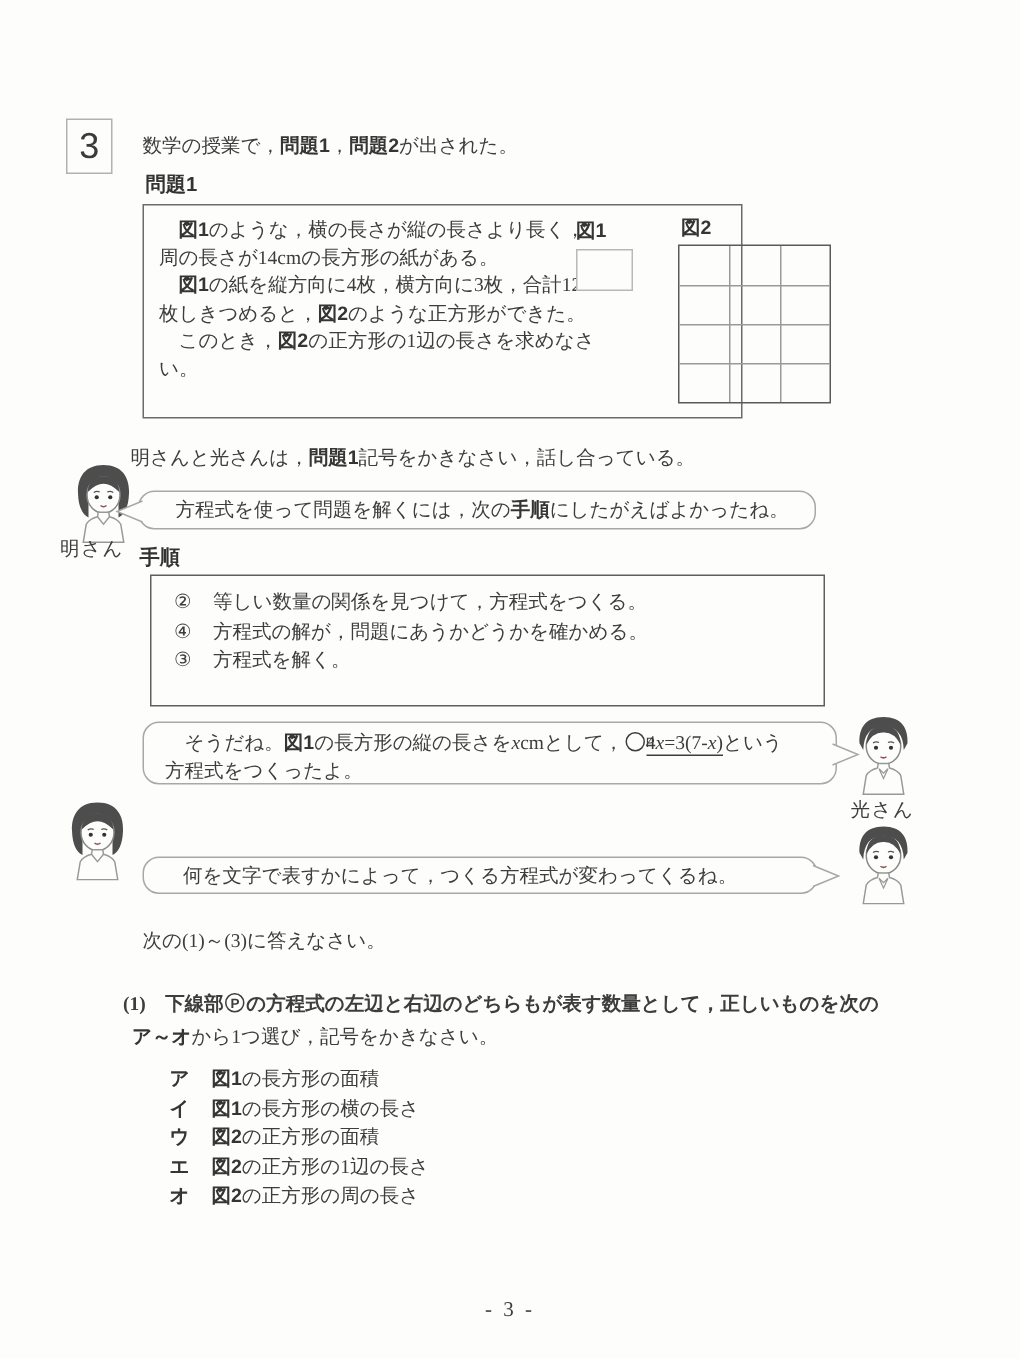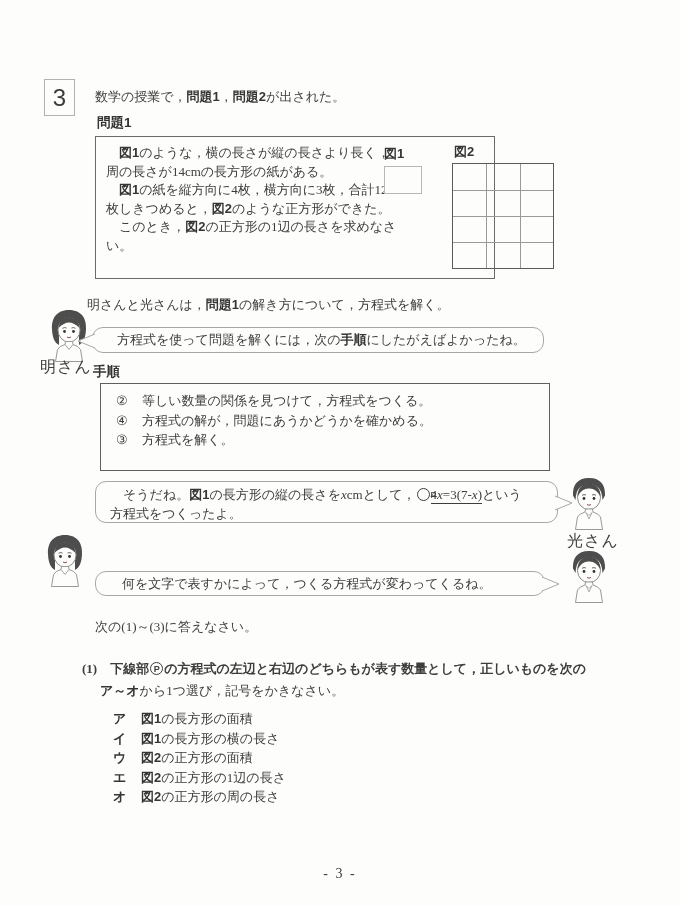--- a/index.html
+++ b/index.html
@@ -28,21 +28,21 @@
   .p1-text { position:absolute; left:10px; top:7px; width:292px; line-height:18.6px; }
   .p1-text p { text-indent:1em; }
   .fig-label { position:absolute; font-size:13px; }
   .fig1-rect { position:absolute; left:288px; top:29px; width:38px; height:28px; border:1px solid #b8b8b8; background:#fdfdfb; }
   .fig2-grid { position:absolute; left:356px; top:26px; width:102px; height:106px; border:1.5px solid #5a5a5a; display:grid; }
   .fig2-grid .cell { background:transparent; }
 
   .dlg-intro { left:87px; top:296px; }
 
   .avatar { width:46px; height:54px; }
-  .name-label { font-size:16px; letter-spacing:1px;text-align:right; }
+  .name-label { font-size:13px; letter-spacing:1px;text-align:right; }
 
   .bubble {
     position:absolute; background:#fdfdfb;
     border:1px solid #a8a8a8; border-radius:11px;
   }
   .tail { position:absolute; width:19px; height:16px; }
   .tail svg { display:block; }
   .tail-left { left:-16px; }
   .tail-right { right:-16px; transform:scaleX(-1); }
 
@@ -61,21 +61,21 @@
   .circle-mark {
     display:inline-block; width:13px; height:13px;
     border:1px solid #3d3d3d; border-radius:50%;
     font-size:9px; line-height:12px; text-align:center;
     font-family:"Liberation Sans","DejaVu Sans",sans-serif;
     vertical-align:1px; margin:0 1px;
   }
 
   .lead { left:95px; top:618px; }
   .q1-line1 { left:82px; top:660px;font-weight:bold; }
-  .q1-line2 { left:100px; top:682px;text-align:right; }
+  .q1-line2 { left:88px; top:682px;text-align:right; }
   .options { left:113px; top:709px; }
   .option-row { line-height:19.6px; }
   .option-letter { display:inline-block; width:17px; margin-right:11px; }
 
   .page-num { left:0; top:866px; width:680px; text-align:center; font-size:14px; letter-spacing:2px; }
 </style>
 </head>
 <body>
 
 <div class="page">
@@ -109,21 +109,21 @@
         <div class="cell" style="border-top: 1px solid rgb(154, 154, 154);"></div>
         <div class="cell" style="border-left: 1px solid rgb(154, 154, 154); border-top: 1px solid rgb(154, 154, 154);"></div>
         <div class="cell" style="border-left: 1px solid rgb(154, 154, 154); border-top: 1px solid rgb(154, 154, 154);"></div>
         <div class="cell" style="border-top: 1px solid rgb(154, 154, 154);"></div>
         <div class="cell" style="border-left: 1px solid rgb(154, 154, 154); border-top: 1px solid rgb(154, 154, 154);"></div>
         <div class="cell" style="border-left: 1px solid rgb(154, 154, 154); border-top: 1px solid rgb(154, 154, 154);"></div>
       </div>
   </div>
 
   <div class="abs dlg-intro">
-    <span>明さんと光さんは，</span><span class="b">問題1</span><span>の解き方について，方程式を解く。</span>
+    <span>明さんと光さんは，</span><span class="b">問題1</span><span>記号をかきなさい，話し合っている。</span>
   </div>
 
   <div class="abs" style="left:46px; top:308px;">
     <svg class="avatar" viewBox="0 0 46 54">
       <path d="M23 2 C10 2 5.5 11 6 21 C6.3 30 9 35 13 37 L13 22 Q14 10 23 10 Q32 10 33 22 L33 37 C37 35 39.7 30 40 21 C40.5 11 36 2 23 2 Z" fill="#4d4d4d"></path>
       <ellipse cx="23" cy="22" rx="11" ry="12" fill="#fdfdfb" stroke="#8a8a8a" stroke-width="1"></ellipse>
       <path d="M12.5 20 Q13 9.5 23 9.5 Q33 9.5 33.5 20 Q28 14.5 23 14.5 Q18 14.5 12.5 20 Z" fill="#4d4d4d"></path>
       <circle cx="18.5" cy="23.5" r="1.4" fill="#333"></circle>
         <circle cx="27.5" cy="23.5" r="1.4" fill="#333"></circle>
       <path d="M16.5 20.3 Q18.5 19 20.5 20" fill="none" stroke="#555" stroke-width="0.9"></path>

